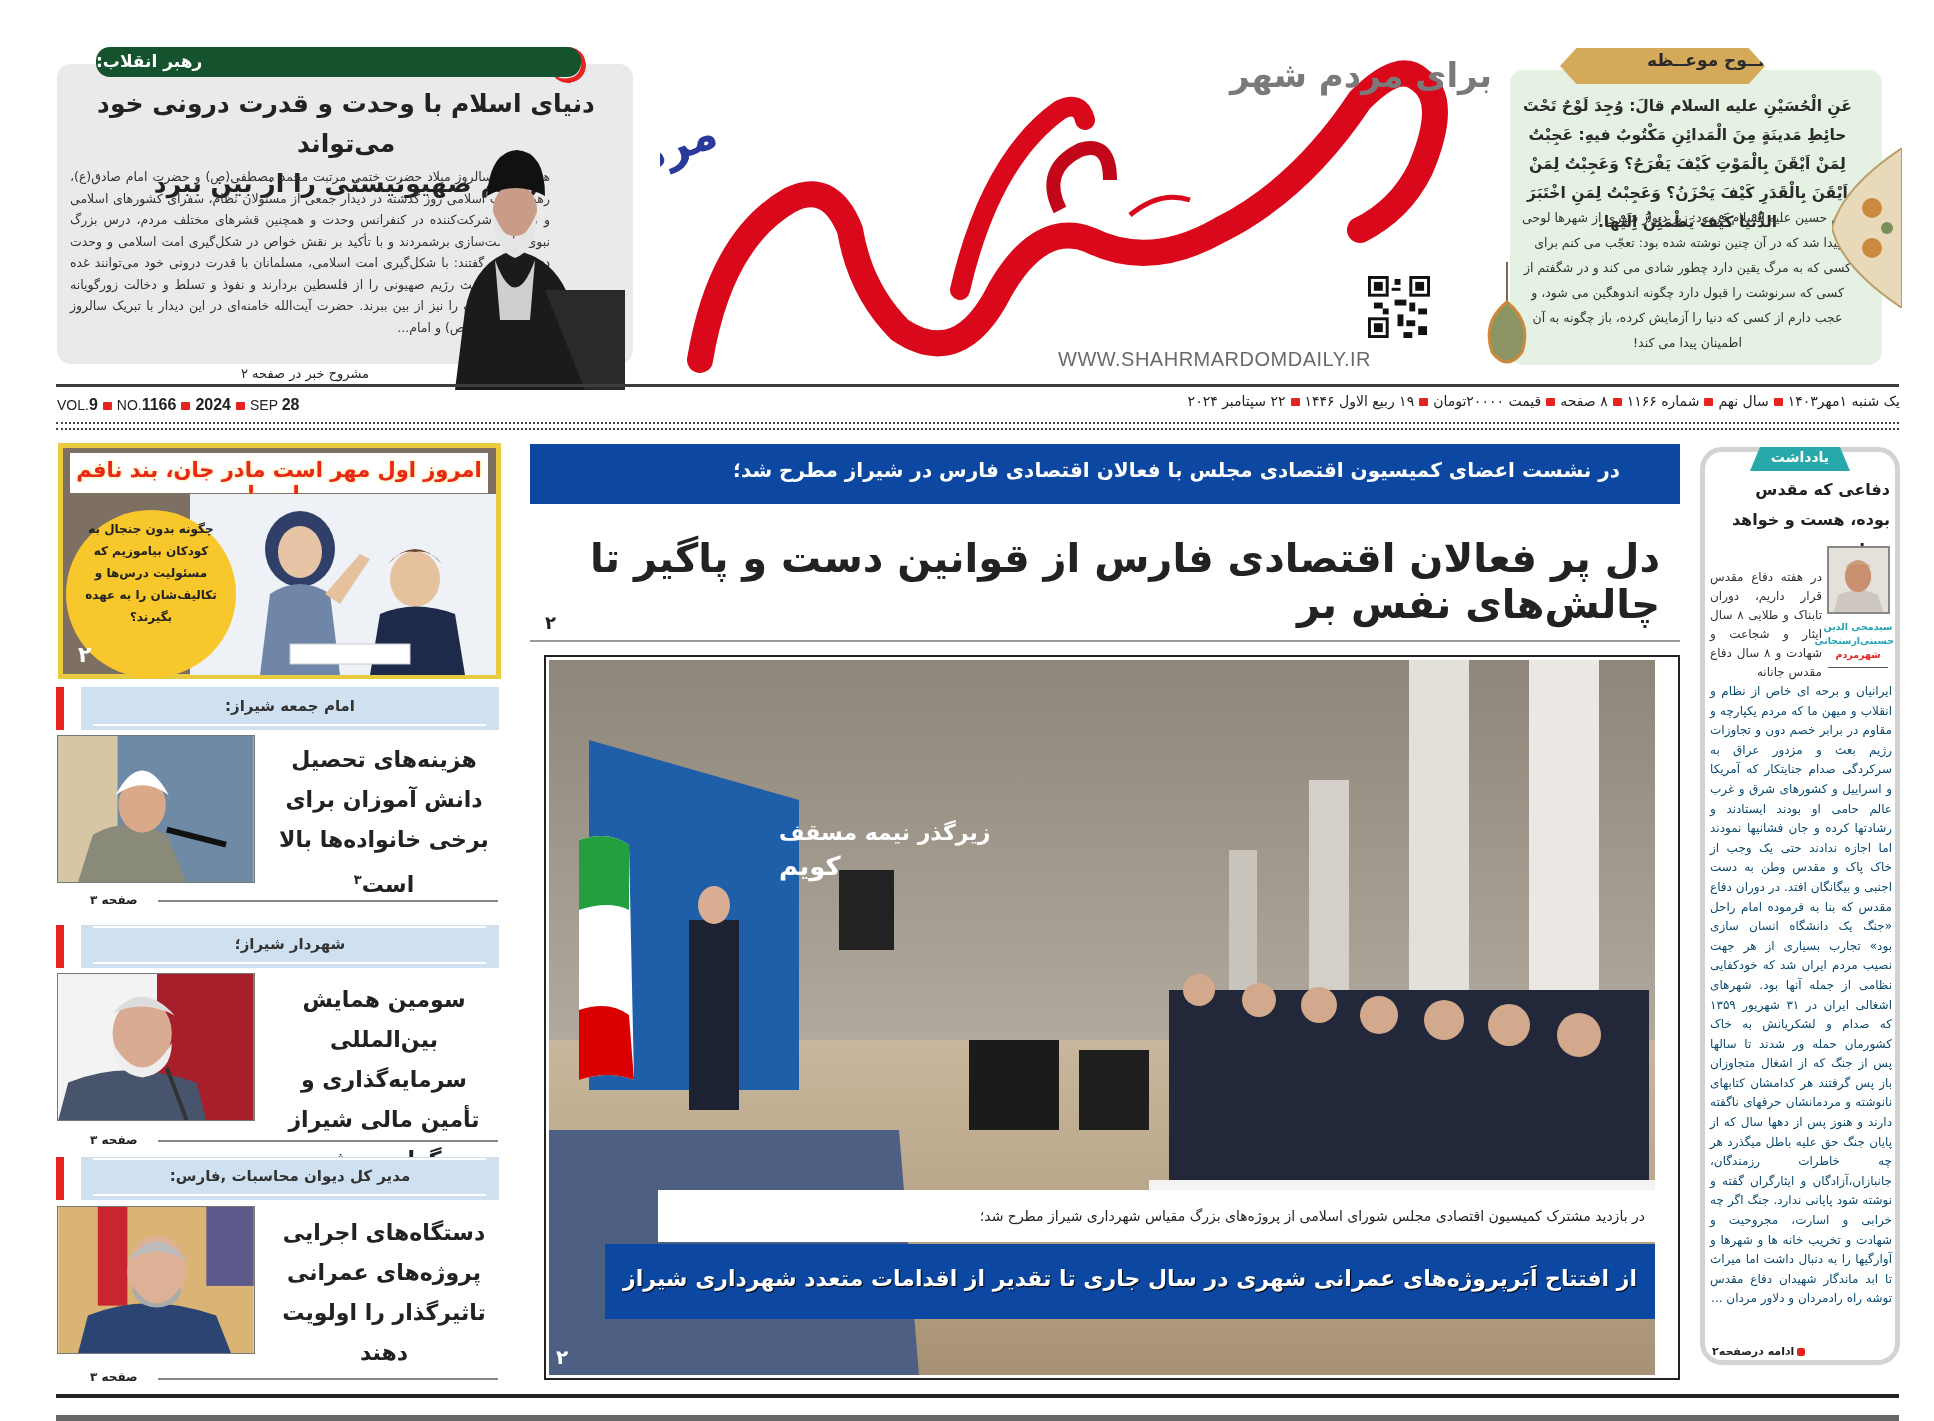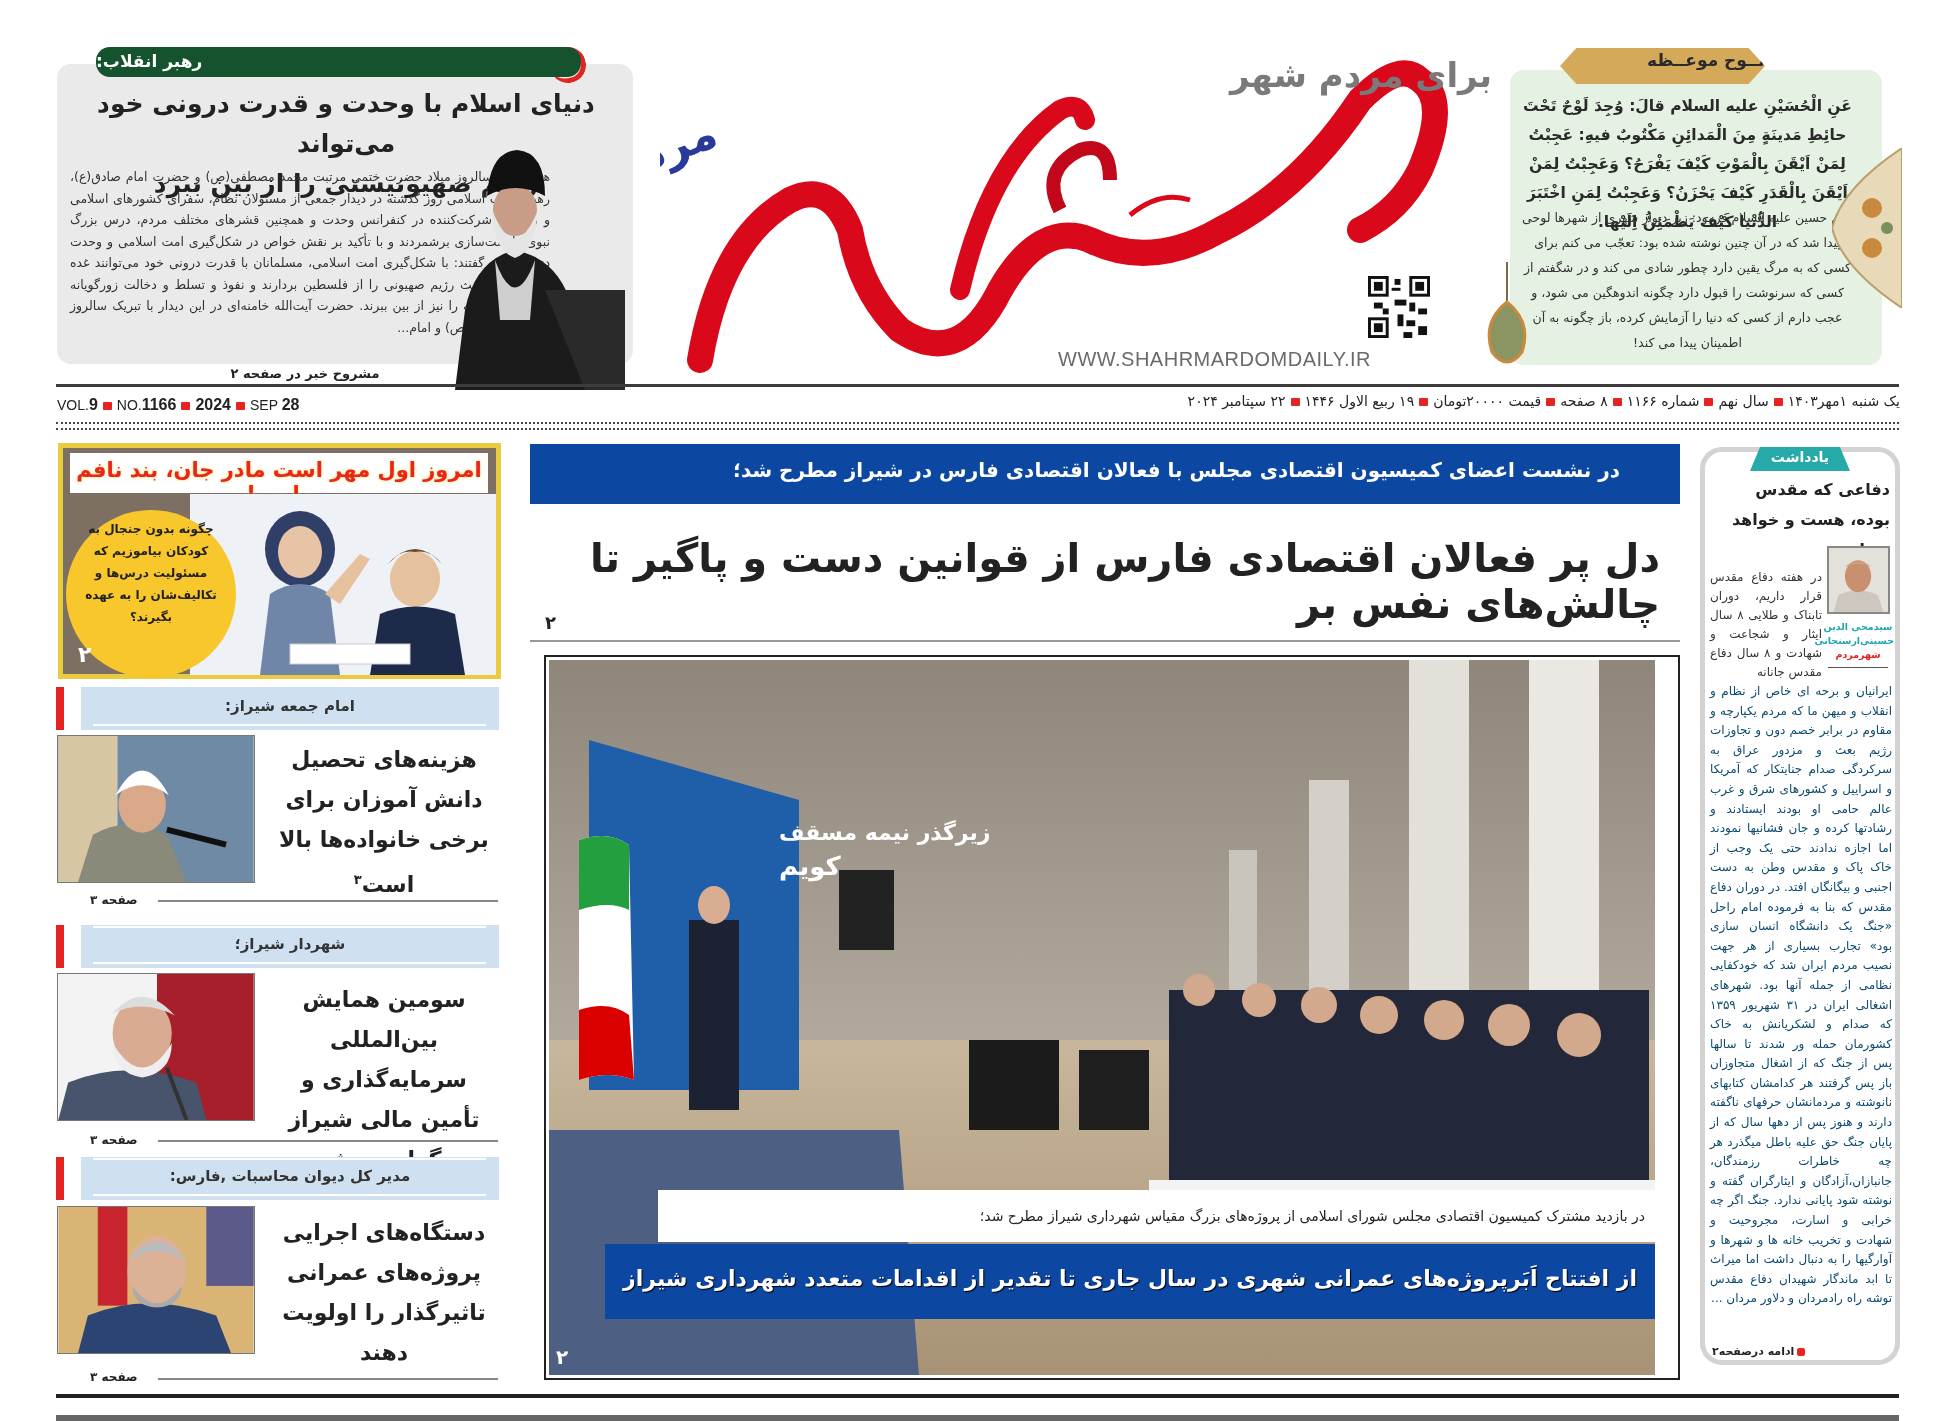--- a/index.html
+++ b/index.html
@@ -7,21 +7,21 @@
   body { position: relative; font-family: "DejaVu Sans", sans-serif; color: #222; direction: rtl; }
   .abs { position: absolute; }
 
   
   .leader-tab { left: 96px; top: 47px; width: 485px; height: 30px; background: #14532d; border-radius: 14px; color: #fff; font-weight: bold; font-size: 17px; text-align: left; padding: 4px 18px 0 0; }
   .leader-tab-red { left: 550px; top: 47px; width: 36px; height: 36px; border-radius: 50%; border-right: 5px solid #e52320; border-bottom: 5px solid #e52320; transform: rotate(-15deg); }
   .leader-box { left: 57px; top: 64px; width: 576px; height: 300px; background: #eaeaeb; border-radius: 14px; }
   .leader-headline { left: 70px; top: 84px; width: 552px; text-align: center; font-weight: bold; font-size: 25px; line-height: 40px; color: #222; }
   .leader-body { left: 70px; top: 166px; width: 480px; font-size: 12.5px; line-height: 21.5px; color: #333; text-align: justify; }
   .leader-photo { left: 395px; top: 140px; width: 240px; height: 250px; }
-  .leader-more { left: 205px; top: 366px; width: 200px; text-align: center; font-size: 13px; font-weight: bold; color: #222; }
+  .leader-more { left: 205px; top: 366px; width: 200px; text-align: center; font-size: 13px; font-weight: normal; color: #222; }
 
   .logo-wrap { left: 660px; top: 40px; width: 840px; height: 370px; }
   .logo-slogan { left: 1230px; top: 55px; font-size: 34px; font-weight: bold; color: #7a7a7a; }
   .logo-url { left: 1058px; top: 348px; font-family: "Liberation Sans", sans-serif; font-size: 20px; color: #6a6a6a; direction: ltr; letter-spacing: 0.5px; }
   .qr { left: 1368px; top: 276px; width: 62px; height: 62px; background: #fff; }
 
   .sermon-tab { left: 1560px; top: 48px; width: 205px; height: 36px; background: #d4aa5a; clip-path: polygon(8% 0,92% 0,100% 50%,92% 100%,8% 100%,0 50%); color: #2a2a2a; font-weight: bold; font-size: 17px; text-align: right; padding-top: 2px; }
   .sermon-box { left: 1510px; top: 70px; width: 372px; height: 295px; background: #e5f1e2; border-radius: 14px; }
   .sermon-arabic { left: 1520px; top: 92px; width: 335px; text-align: center; font-size: 15.5px; line-height: 29px; font-weight: bold; color: #2a2a2a; }
   .sermon-persian { left: 1520px; top: 205px; width: 335px; text-align: center; font-size: 12.5px; line-height: 25px; color: #333; }

